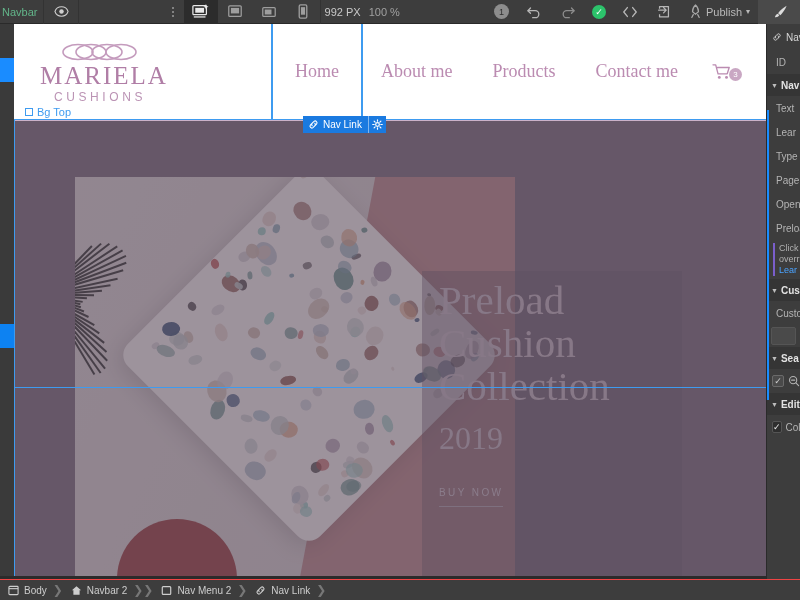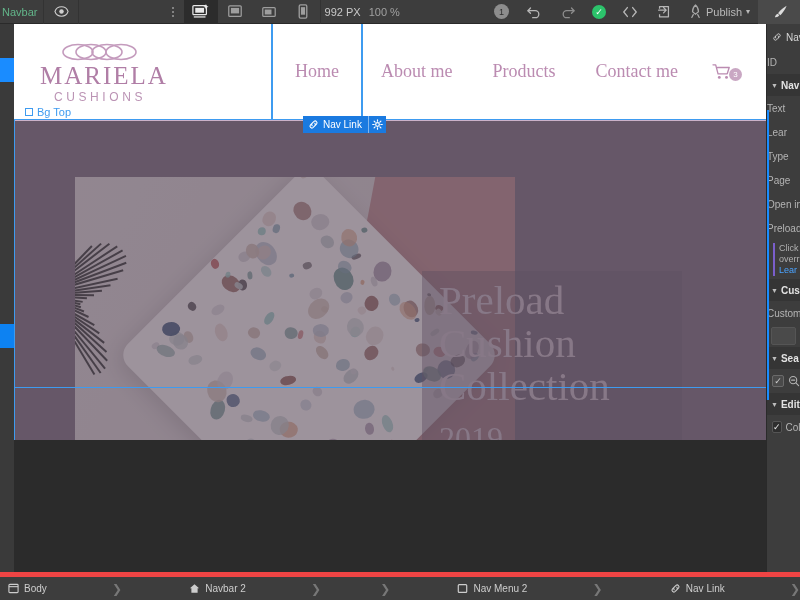--- a/index.html
+++ b/index.html
@@ -58,21 +58,21 @@
     background: #3a3a3a;
   }
   .lp-blue { position:absolute; left:0; width:14px; background:#1a8cff; }
 
   
   #rightbar {
     position: absolute; top: 24px; right: 0; width: 34px; height: 576px;
     background: #3d3d3d; overflow: hidden; border-left:1px solid #2a2a2a;
   }
   .rb-row {
-    height: 24px; display: flex; align-items: center; padding-left: 0;
+    height: 24px; display: flex; align-items: center; padding-left: 9px;
     color: #b4b4b4; font-size: 10px; white-space: nowrap;
   }
   .rb-header {
     height: 22px; background: #353535; color: #e2e2e2; font-weight: bold;
     display:flex; align-items:center; padding-left:4px; gap:3px; font-size:10px;
     white-space: nowrap;
   }
   .rb-header .caret { font-size: 7px; color:#bdbdbd; }
   .rb-title {
     height: 26px; display:flex; align-items:center; gap:4px; padding-left:5px;
@@ -92,21 +92,21 @@
   .cbox {
     width:12px; height:12px; border:1px solid #6a6a6a; background:#4a4a4a;
     border-radius:2px; display:flex; align-items:center; justify-content:center;
     color:#cfcfcf; font-size:9px;
   }
   .cbox.dark { background:#2e2e2e; border-color:#555; color:#e8e8e8; }
   .rb-accent { position:absolute; left:0; top:86px; width:2px; height:290px; background:#1a8cff;}
 
   
   #canvas {
-    position: absolute; top: 24px; left: 14px; width: 752px; height: 416px;
+    position: absolute; top: 24px; left: 14px; width: 752px; height: 552px;
     background: #6b5f6e; overflow: hidden;
   }
 
   
   #navbar {
     position: absolute; top: 0; left: 0; width: 752px; height: 95px;
     background: #ffffff;
   }
   #navbar-underline {
     position:absolute; top:95px; left:0; width:752px; height:2px;
@@ -236,24 +236,23 @@
     position:absolute; left:0; top:95px; width:752px; height:1px;
     background:#3e9bf0; z-index: 25;
   }
   .sel-edge {
     position:absolute; top:96px; left:0; width:1px; height:456px;
     background:#3e9bf0; z-index:25;
   }
 
   
   #breadcrumb {
-    position: absolute; bottom: 0; left: 0; width: 800px; height: 28px;
+    position: absolute; bottom: 0; left: 0; width: 800px; height: 21px;
     background: #3d3d3d; display: flex; align-items: center;
-    border-top: 5px solid #ef4444;
-    justify-content: space-between;
+    border-top: 1px solid #ef4444;
   }
   .crumb {
     display: flex; align-items: center; gap: 5px; color: #cdcdcd;
     font-size: 10px; padding: 0 6px 0 8px; height:24px; white-space:nowrap;
   }
   .crumb-sep {
     width: 10px; height: 24px; color:#777; display:flex; align-items:center;
     justify-content:center; font-size: 12px;
   }
   svg { display:block; }

